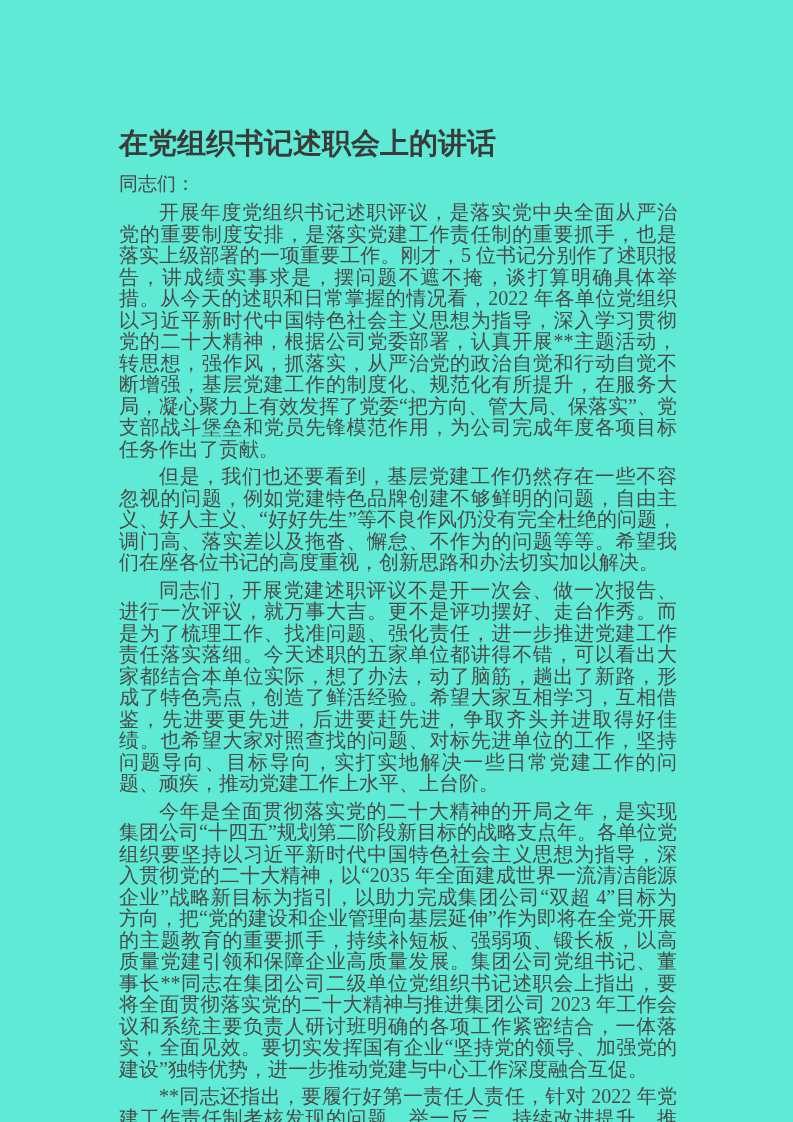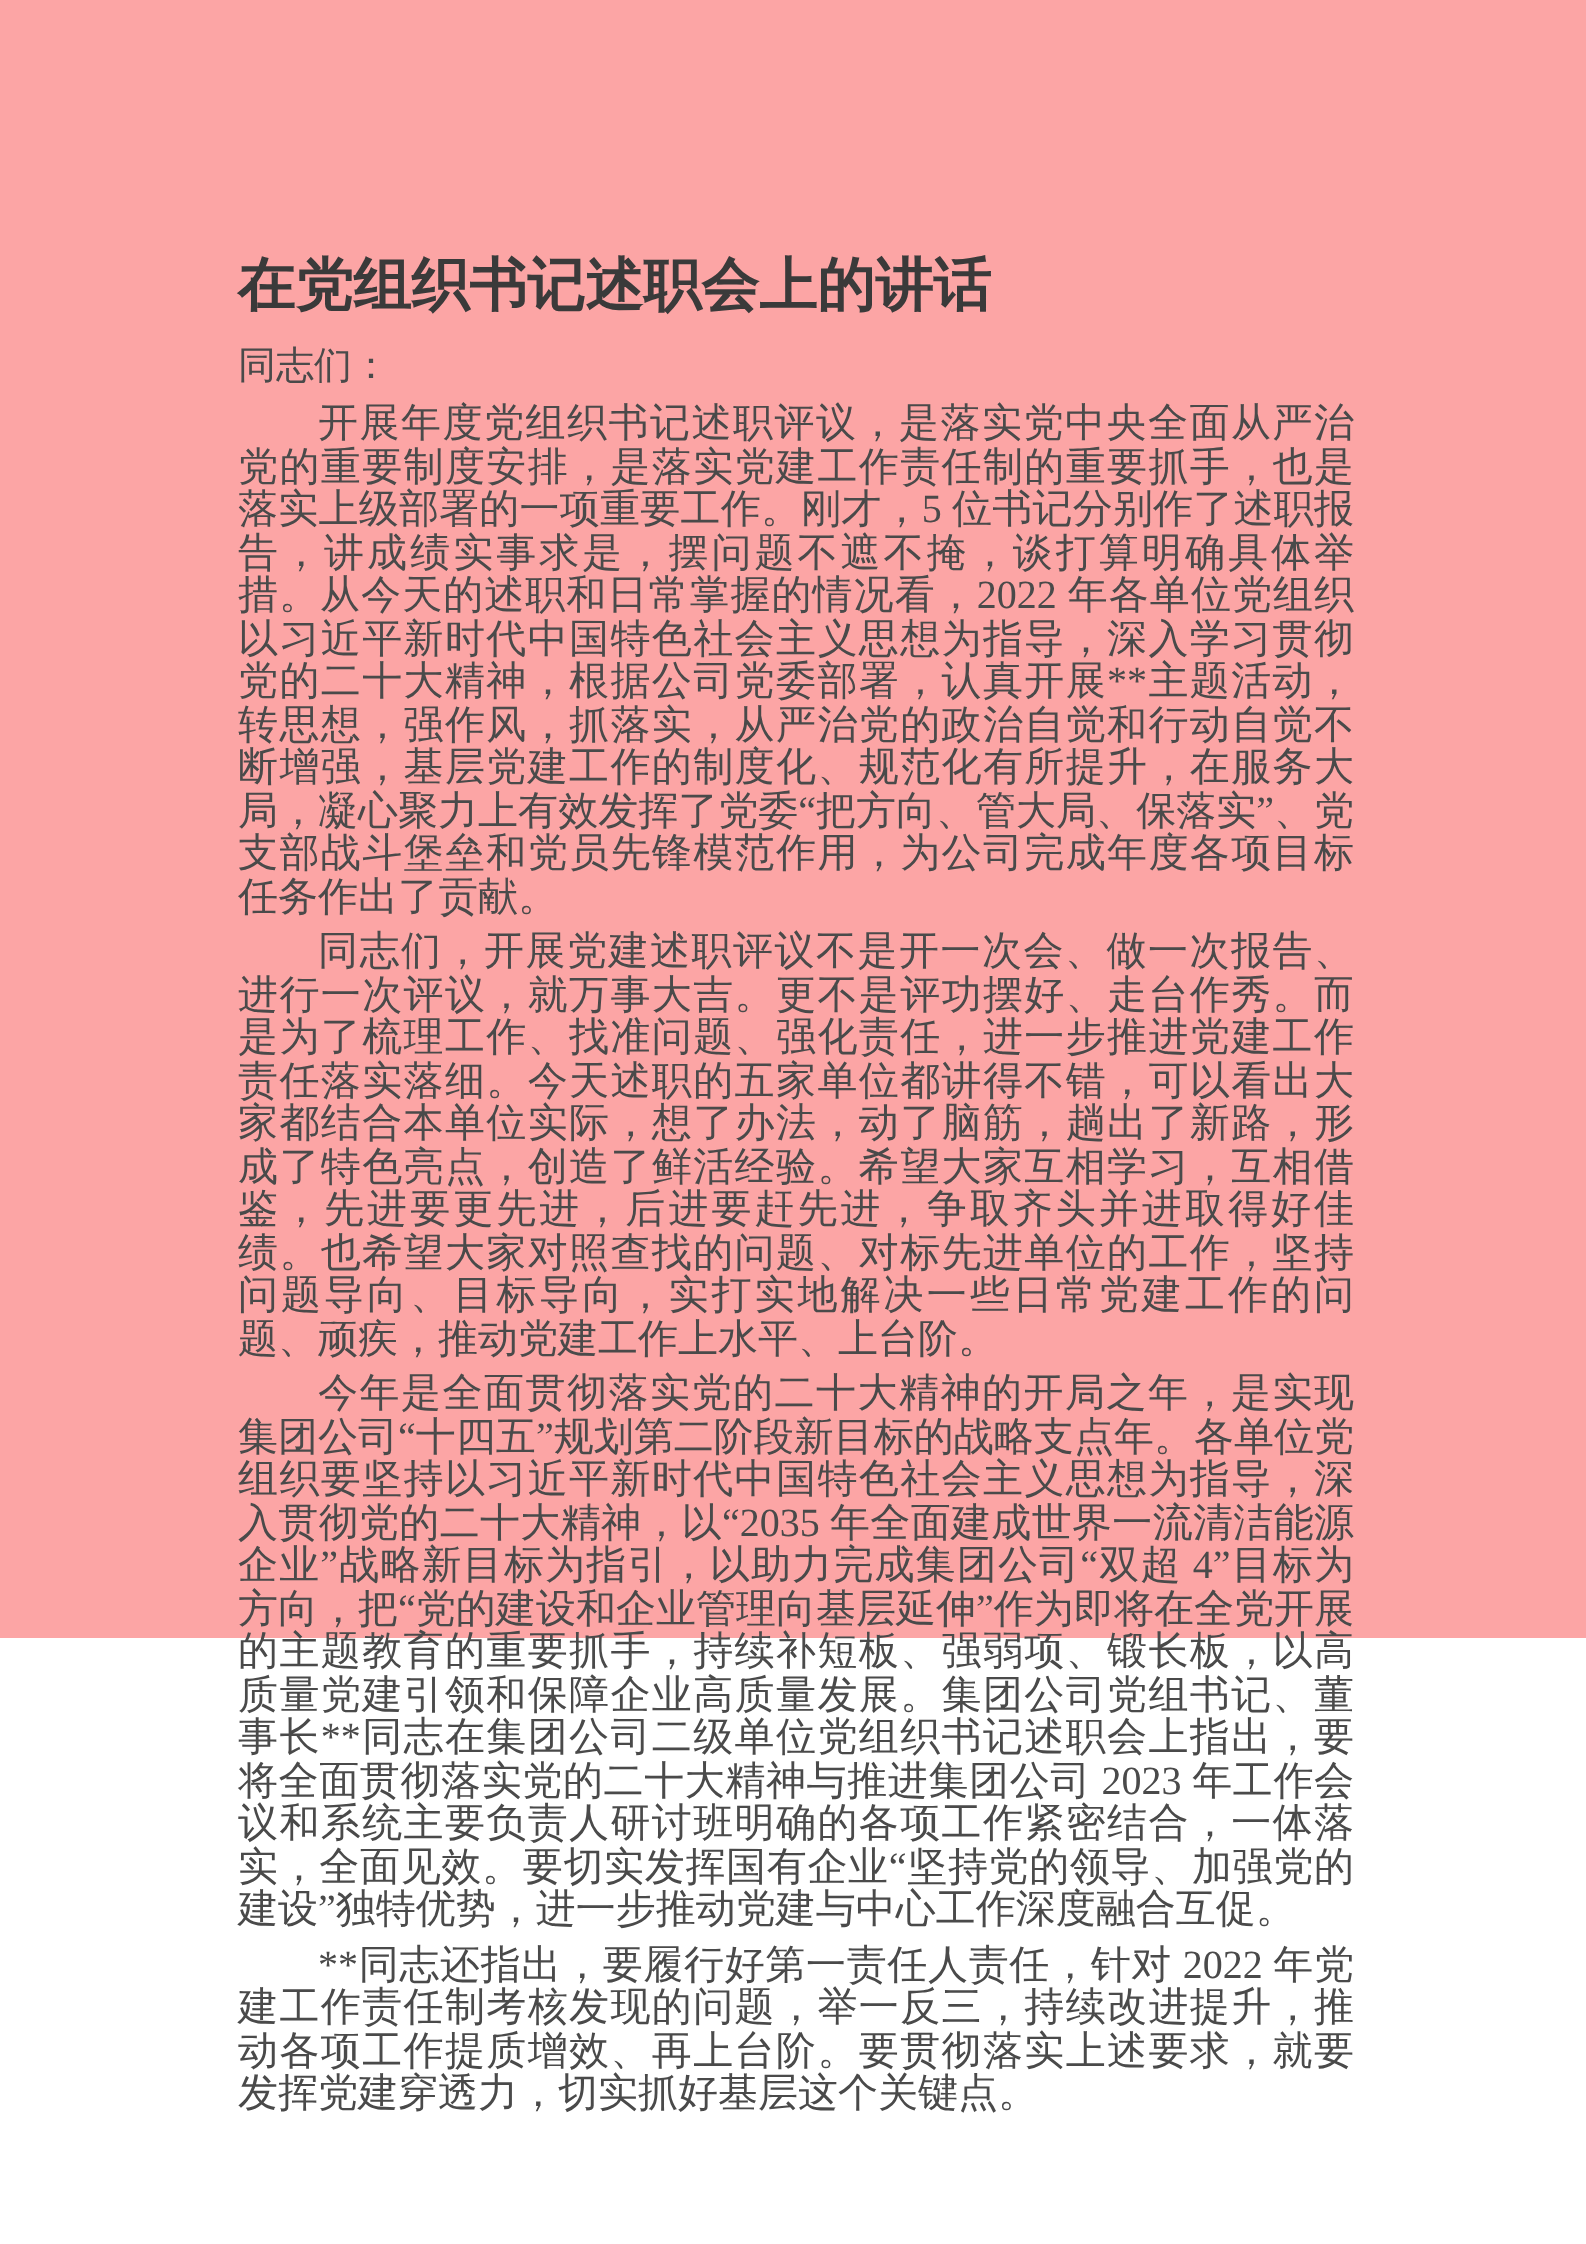--- a/index.html
+++ b/index.html
@@ -9,23 +9,23 @@
   }
   body {
     width: 793px;
     height: 1122px;
     overflow: hidden;
     position: relative;
   }
   .page {
     box-sizing: border-box;
     width: 793px;
-    height: 819px;
+    height: 1122px;
     padding: 126px 116px 0 119px;
-    background: #fca5a5;
+    background: #5eead4;
   }
   .doc-title {
     font-family: "Liberation Sans", sans-serif;
     font-size: 29px;
     font-weight: 700;
     color: #3a3a3a;
     line-height: 1.2;
     margin: 0 0 12px 0;
   }
   .salutation {
@@ -52,20 +52,21 @@
 </head>
 <body>
 
 <div class="page">
   <h1 class="doc-title">在党组织书记述职会上的讲话</h1>
 
   <p class="salutation">同志们：</p>
 
   <p class="para">开展年度党组织书记述职评议，是落实党中央全面从严治党的重要制度安排，是落实党建工作责任制的重要抓手，也是落实上级部署的一项重要工作。刚才，5 位书记分别作了述职报告，讲成绩实事求是，摆问题不遮不掩，谈打算明确具体举措。从今天的述职和日常掌握的情况看，2022 年各单位党组织以习近平新时代中国特色社会主义思想为指导，深入学习贯彻党的二十大精神，根据公司党委部署，认真开展**主题活动，转思想，强作风，抓落实，从严治党的政治自觉和行动自觉不断增强，基层党建工作的制度化、规范化有所提升，在服务大局，凝心聚力上有效发挥了党委“把方向、管大局、保落实”、党支部战斗堡垒和党员先锋模范作用，为公司完成年度各项目标任务作出了贡献。</p>
 
+  <p class="para">但是，我们也还要看到，基层党建工作仍然存在一些不容忽视的问题，例如党建特色品牌创建不够鲜明的问题，自由主义、好人主义、“好好先生”等不良作风仍没有完全杜绝的问题，调门高、落实差以及拖沓、懈怠、不作为的问题等等。希望我们在座各位书记的高度重视，创新思路和办法切实加以解决。</p>
 
   <p class="para">同志们，开展党建述职评议不是开一次会、做一次报告、进行一次评议，就万事大吉。更不是评功摆好、走台作秀。而是为了梳理工作、找准问题、强化责任，进一步推进党建工作责任落实落细。今天述职的五家单位都讲得不错，可以看出大家都结合本单位实际，想了办法，动了脑筋，趟出了新路，形成了特色亮点，创造了鲜活经验。希望大家互相学习，互相借鉴，先进要更先进，后进要赶先进，争取齐头并进取得好佳绩。也希望大家对照查找的问题、对标先进单位的工作，坚持问题导向、目标导向，实打实地解决一些日常党建工作的问题、顽疾，推动党建工作上水平、上台阶。</p>
 
   <p class="para">今年是全面贯彻落实党的二十大精神的开局之年，是实现集团公司“十四五”规划第二阶段新目标的战略支点年。各单位党组织要坚持以习近平新时代中国特色社会主义思想为指导，深入贯彻党的二十大精神，以“2035 年全面建成世界一流清洁能源企业”战略新目标为指引，以助力完成集团公司“双超 4”目标为方向，把“党的建设和企业管理向基层延伸”作为即将在全党开展的主题教育的重要抓手，持续补短板、强弱项、锻长板，以高质量党建引领和保障企业高质量发展。集团公司党组书记、董事长**同志在集团公司二级单位党组织书记述职会上指出，要将全面贯彻落实党的二十大精神与推进集团公司 2023 年工作会议和系统主要负责人研讨班明确的各项工作紧密结合，一体落实，全面见效。要切实发挥国有企业“坚持党的领导、加强党的建设”独特优势，进一步推动党建与中心工作深度融合互促。</p>
 
   <p class="para">**同志还指出，要履行好第一责任人责任，针对 2022 年党建工作责任制考核发现的问题，举一反三，持续改进提升，推动各项工作提质增效、再上台阶。要贯彻落实上述要求，就要发挥党建穿透力，切实抓好基层这个关键点。</p>
 
 </div>
 
 </body></html>

